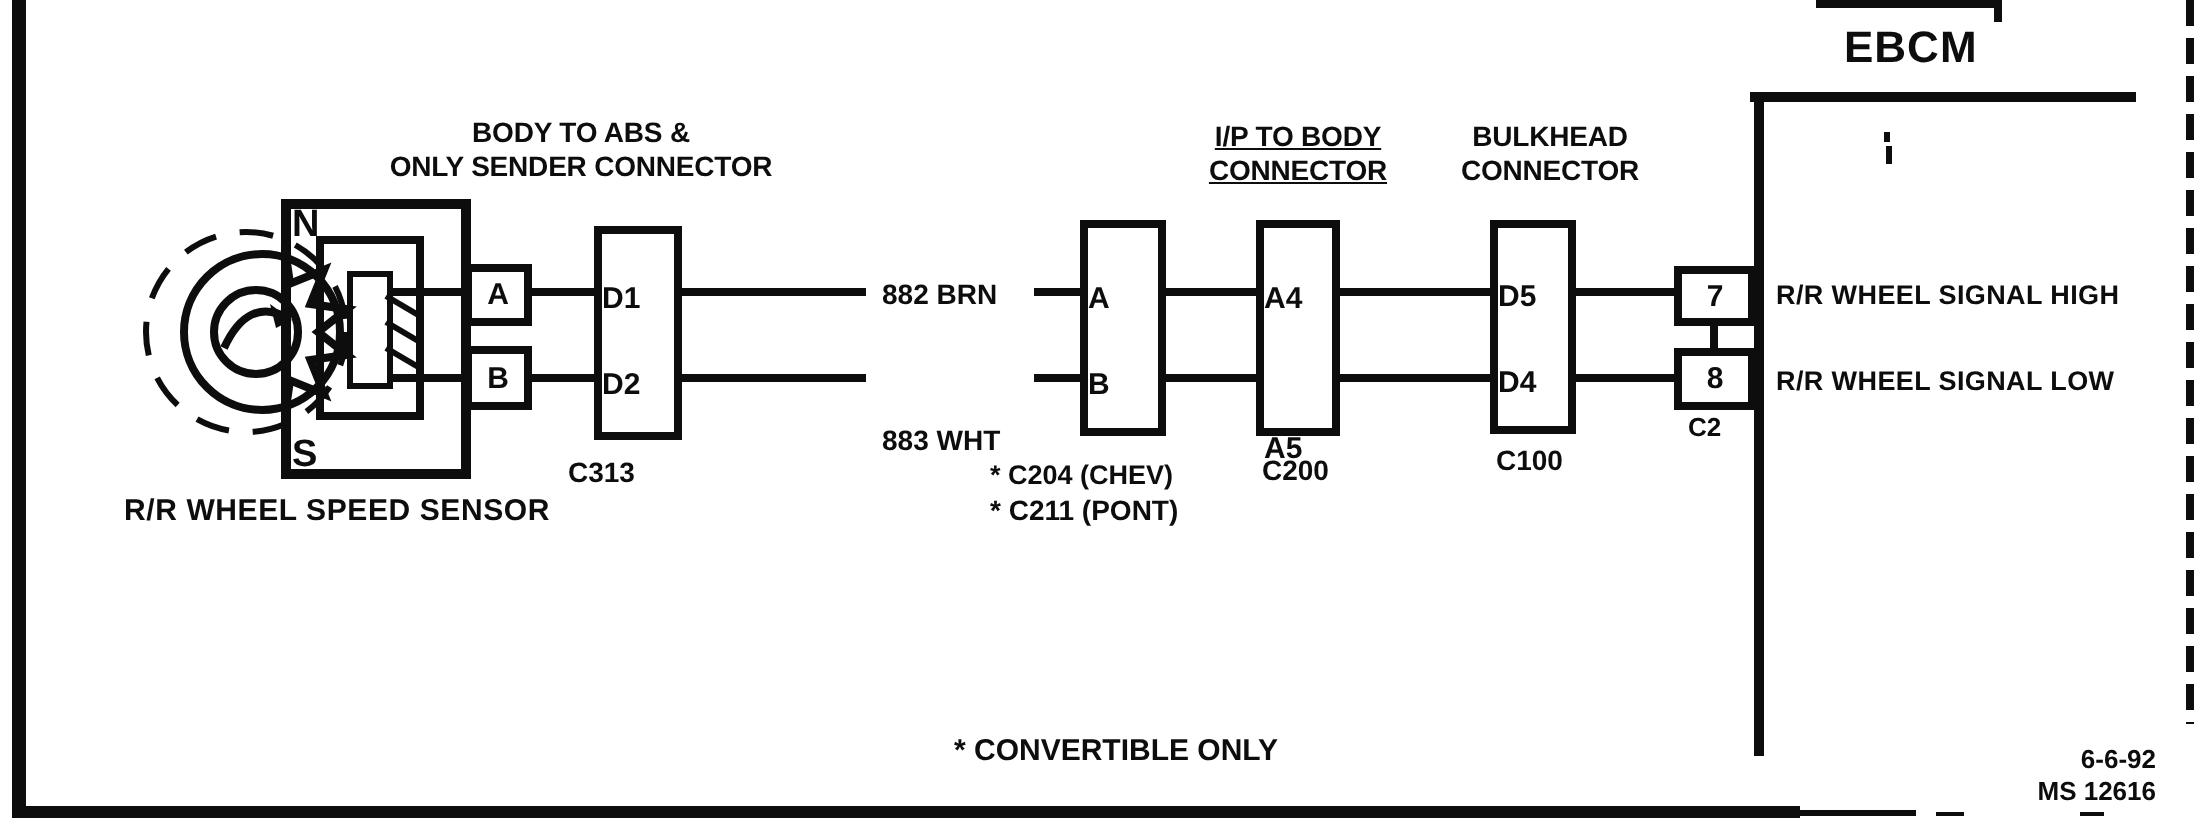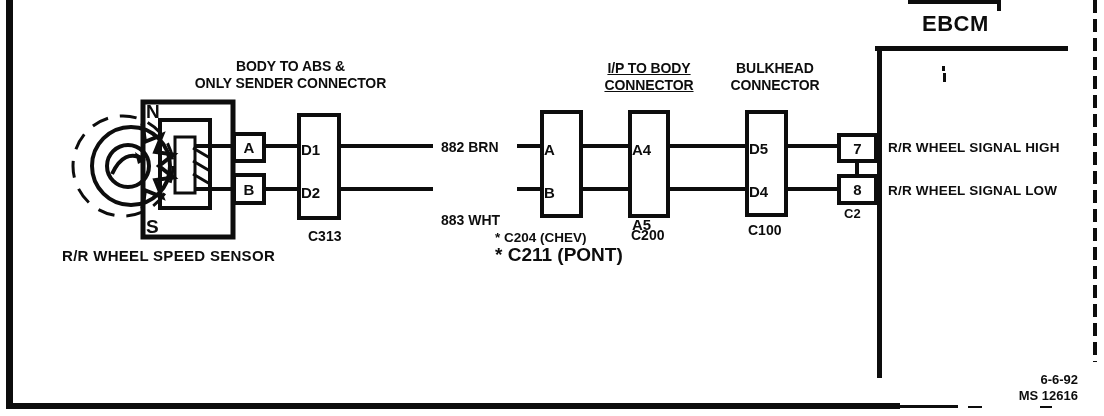--- a/index.html
+++ b/index.html
@@ -80,31 +80,31 @@
   </div>
   <div class="hdr" style="left:714px;top:60px;width:122px;">
     <div>BULKHEAD</div>
     <div>CONNECTOR</div>
   </div>
 
   <div class="connbox" style="left:297px;top:113px;width:44px;height:107px;">
     <div class="connpin" style="top:24px;">D1</div>
     <div class="connpin" style="top:67px;">D2</div>
   </div>
-  <div class="lbl" style="left:308px;top:228px;">C313</div>
+  <div class="lbl" style="left:284px;top:228px;">C313</div>
 
   <div class="lbl" style="left:441px;top:139px;">882 BRN</div>
   <div class="lbl" style="left:441px;top:168px;margin-top:44px;">883 WHT</div>
 
   <div class="connbox" style="left:540px;top:110px;width:43px;height:108px;">
     <div class="connpin" style="top:27px;">A</div>
     <div class="connpin" style="top:70px;">B</div>
   </div>
   <div class="lbl" style="left:495px;top:230px;font-size:13.5px;">* C204 (CHEV)</div>
-  <div class="lbl" style="left:495px;top:247px;font-size:19px;">* C211 (PONT)</div>
+  <div class="lbl" style="left:495px;top:247px;font-size:14px;">* C211 (PONT)</div>
 
   <div class="connbox" style="left:628px;top:110px;width:42px;height:108px;">
     <div class="connpin" style="top:27px;">A4</div>
     <div class="connpin" style="top:70px;margin-top:32px;">A5</div>
   </div>
   <div class="lbl" style="left:631px;top:227px;">C200</div>
 
   <div class="connbox" style="left:745px;top:110px;width:43px;height:107px;">
     <div class="connpin" style="top:26px;">D5</div>
     <div class="connpin" style="top:69px;">D4</div>
@@ -136,16 +136,17 @@
   </div>
   <div class="bar" style="left:855px;top:161px;width:4px;height:15px;"></div>
   <div class="pinbox" style="left:837px;top:174px;width:41px;height:31px;">
     <span>8</span>
   </div>
   <div class="lbl" style="left:844px;top:206px;font-size:13px;">C2</div>
 
   <div class="signal" style="left:888px;top:183px;">R/R WHEEL SIGNAL LOW</div>
   <div class="signal" style="left:888px;top:140px;">R/R WHEEL SIGNAL HIGH</div>
 
+  <div class="lbl" style="left:477px;top:368px;font-size:15px;">* CONVERTIBLE ONLY</div>
   <div class="corner" style="top:372px;">6-6-92</div>
   <div class="corner" style="top:388px;">MS 12616</div>
 
 </div>
 
 </body></html>

